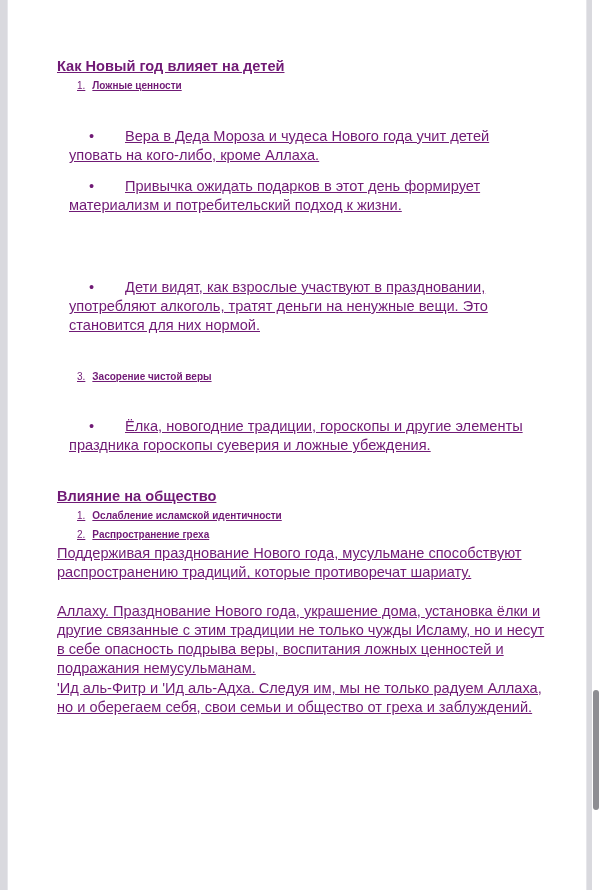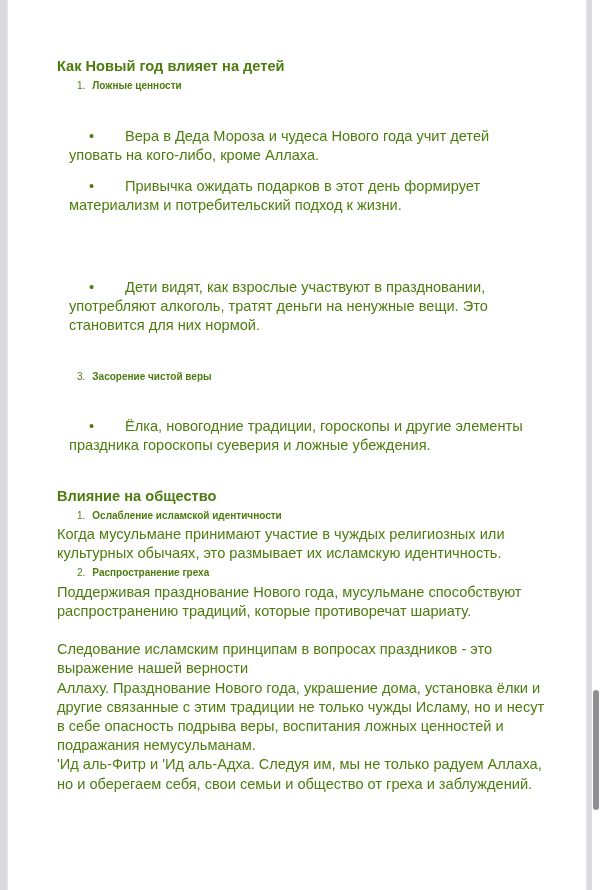--- a/index.html
+++ b/index.html
@@ -36,23 +36,24 @@
     box-shadow: 0 0 0 1px #e6e6ea;
   }
 
   .page-inner {
     padding: 57px 33px 0 49px;
     box-sizing: border-box;
   }
 
   
   .doc {
-    color: #4d7c0f;
+    color: #701a75;
     font-size: 14.6px;
     line-height: 19.2px;
+    text-decoration: underline;
     -webkit-font-smoothing: antialiased;
   }
 
   .h-sec {
     font-weight: bold;
     font-size: 14.6px;
     line-height: 19.2px;
     margin: 0;
   }
 
@@ -131,25 +132,23 @@
           <div class="spacer-line"></div>
           <div class="spacer-line"></div>
           <p class="bullet-p"><span class="bdot">•</span><span>Дети видят, как взрослые участвуют в праздновании, употребляют алкоголь, тратят деньги на ненужные вещи. Это становится для них нормой.</span></p>
           <div class="spacer-line"></div>
           <div class="num-item"><span class="num">3.</span><span class="num-gap"></span><span class="num-label">Засорение чистой веры</span></div>
           <div class="spacer-line"></div>
           <p class="bullet-p"><span class="bdot">•</span><span>Ёлка, новогодние традиции, гороскопы и другие элементы праздника гороскопы суеверия и ложные убеждения.</span></p>
           <div class="spacer-line"></div>
           <div class="h-sec">Влияние на общество</div>
           <div class="num-item"><span class="num">1.</span><span class="num-gap"></span><span class="num-label">Ослабление исламской идентичности</span></div>
-          <p class="body-p">Когда мусульмане принимают участие в чуждых религиозных или культурных обычаях, это размывает их исламскую идентичность.</p>
           <div class="num-item"><span class="num">2.</span><span class="num-gap"></span><span class="num-label">Распространение греха</span></div>
           <p class="body-p">Поддерживая празднование Нового года, мусульмане способствуют распространению традиций, которые противоречат шариату.</p>
           <div class="spacer-line"></div>
-          <p class="body-p">Следование исламским принципам в вопросах праздников - это выражение нашей верности</p>
           <p class="body-p">Аллаху. Празднование Нового года, украшение дома, установка ёлки и другие связанные с этим традиции не только чужды Исламу, но и несут в себе опасность подрыва веры, воспитания ложных ценностей и подражания немусульманам.</p>
           <p class="body-p">'Ид аль-Фитр и 'Ид аль-Адха. Следуя им, мы не только радуем Аллаха, но и оберегаем себя, свои семьи и общество от греха и заблуждений.</p>
         </article>
     </div>
   </div>
 
   <div class="scroll-track">
     <div class="scroll-thumb" id="scroll-thumb" style="top: 690px; height: 120px; background: rgb(142, 142, 147);"></div>
   </div>
 

